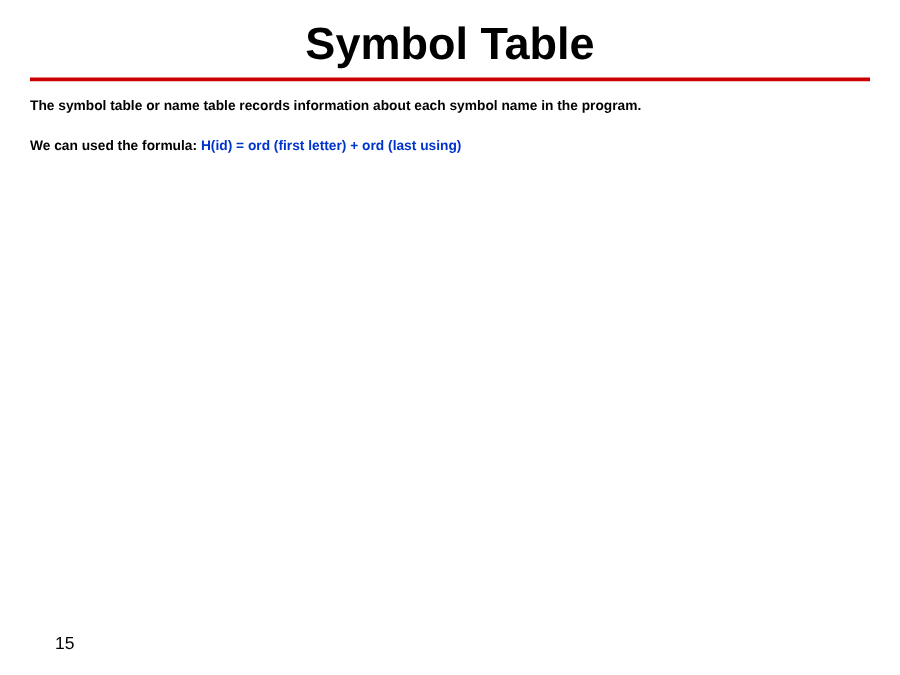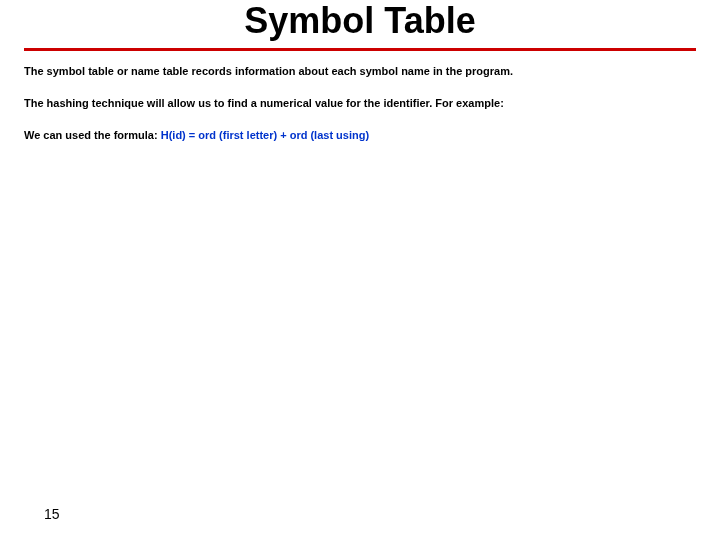--- a/index.html
+++ b/index.html
@@ -6,20 +6,21 @@
   body {
     width: 720px;
     height: 540px;
     background: #ffffff;
     font-family: Arial, Helvetica, sans-serif;
     position: relative;
     overflow: hidden;
   }
   .title-wrap {
     text-align: center;
+    padding-top: 14px;
   }
   .title {
     font-size: 36px;
     font-weight: bold;
     color: #000;
     display: inline-block;
   }
   .underline {
     margin: 6px 24px 0 24px;
     border-bottom: 3px solid #cc0000;
@@ -56,21 +57,20 @@
 </head>
 <body>
 
 <div class="title-wrap">
   <div class="title">Symbol Table</div>
 </div>
 <div class="underline"></div>
 
 <div class="content">
   <p class="para">The symbol table or name table records information about each symbol name in the program.</p>
-  <p class="para">The hashing technique will allow us to find a numerical value for the identifier. For example:</p>
   <p class="para">
     <span>We can  used the formula: </span><span class="blue">H(id) = ord (first letter) + ord (last using)</span>
   </p>
 </div>
 
 <div class="footer">
   <span>15</span>
 </div>
 
 </body></html>

